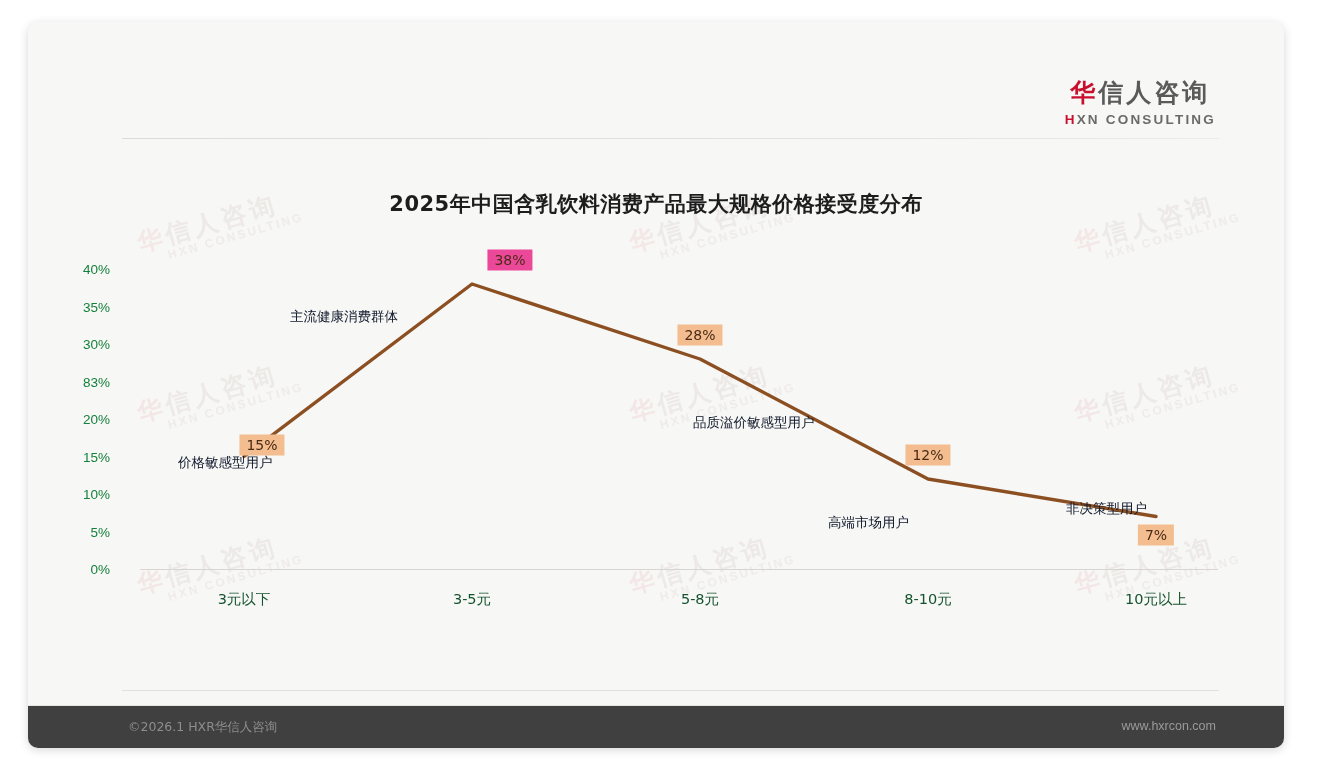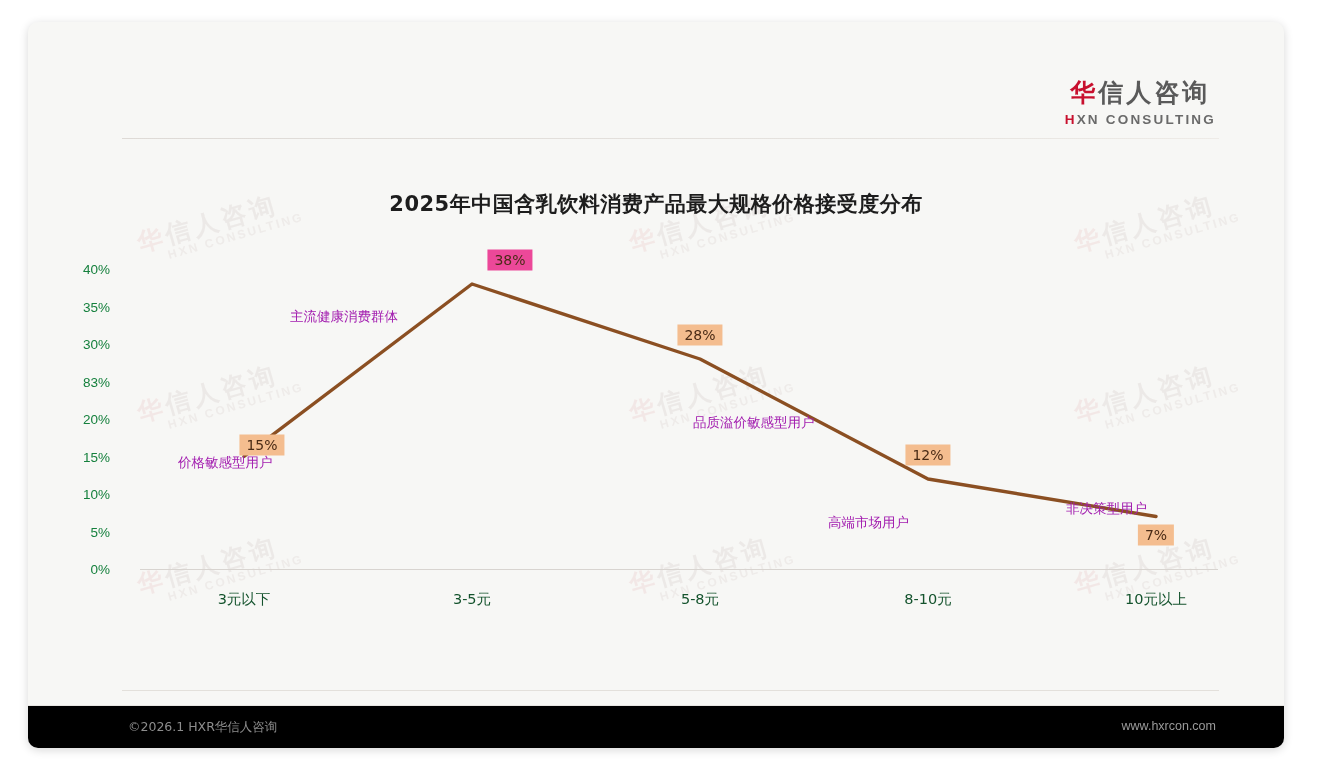--- a/index.html
+++ b/index.html
@@ -72,42 +72,42 @@
     font-family:"DejaVu Sans","Liberation Sans",sans-serif;
   }
   .axis-line{position:absolute; height:1px; background:#d8d4d0;}
   .dlabel{
     position:absolute; transform:translate(-50%,-50%);
     background:#f4bd8f; color:#4a2b16;
     font-size:14px; padding:2px 7px 3px; white-space:nowrap;
     font-family:"DejaVu Sans","Liberation Sans",sans-serif;
   }
   .anno{
-    position:absolute; font-size:13.5px; color:#a21caf; white-space:nowrap;
+    position:absolute; font-size:13.5px; color:#0f172a; white-space:nowrap;
     font-family:"DejaVu Sans","Liberation Sans",sans-serif;
   }
 
   
   .foot-rule{
     position:absolute; left:94px; top:668px; width:1097px; height:1px;
     background:#e3e0db; z-index:5;
   }
   .foot-sample{
     position:absolute; left:110px; top:683px; z-index:6;
     font-size:12.5px; color:#4a4a4a;
     font-family:"DejaVu Sans","Liberation Sans",sans-serif;
   }
   .foot-note{
     position:absolute; right:68px; top:683px; z-index:6;
     font-size:12.5px; color:#c8102e;
     font-family:"DejaVu Sans","Liberation Sans",sans-serif;
   }
   .botbar{
     position:absolute; left:0; bottom:0; width:100%; height:42px;
-    background:#000000; border-top:1px solid #e7e5e2; z-index:6;text-align:center;
+    background:#404040; border-top:1px solid #e7e5e2; z-index:6;text-align:center;
   }
   .copyright{
     position:absolute; left:100px; top:13px;
     font-size:12.5px; color:#8d8d8d;
     font-family:"DejaVu Sans","Liberation Sans",sans-serif;
   }
   .site{
     position:absolute; right:68px; top:13px;
     font-size:12.5px; color:#9a9a9a;
   }

